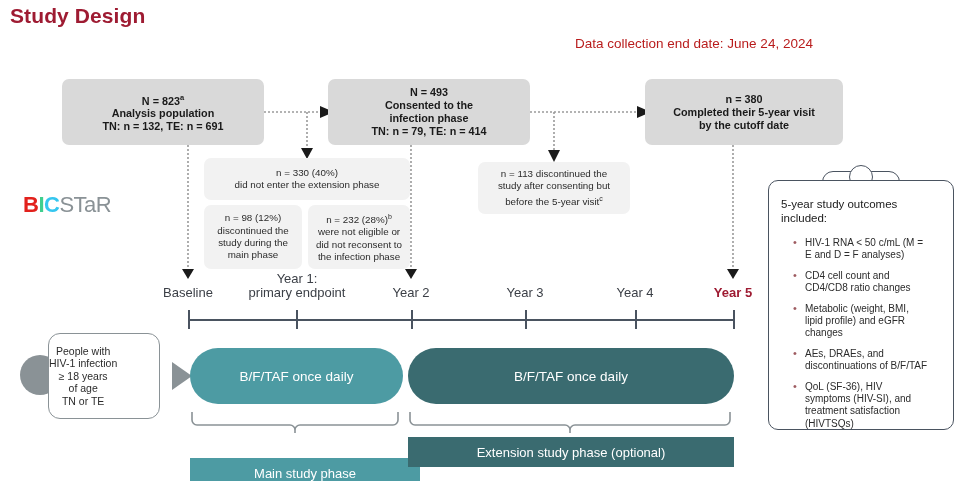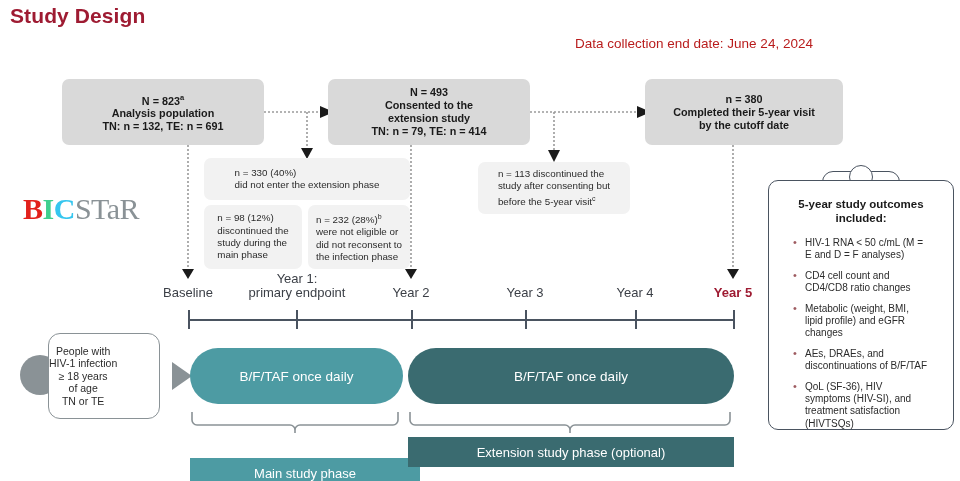--- a/index.html
+++ b/index.html
@@ -29,32 +29,32 @@
   }
   #box-analysis{left:62px;top:79px;width:202px;height:66px;}
   #box-consented{left:328px;top:79px;width:202px;height:66px;}
   #box-completed{left:645px;top:79px;width:198px;height:66px;}
   .flowbox sup{font-size:7.5px;vertical-align:super;}
 
   
   .notebox{
     background:#f2f2f2;border-radius:7px;
     display:flex;align-items:center;justify-content:center;
-    text-align:left;font-size:9.8px;line-height:12.4px;color:#2b2b2b;
+    text-align:center;font-size:9.8px;line-height:12.4px;color:#2b2b2b;
     padding:4px 7px;box-sizing:border-box;
   }
   #note-330{left:204px;top:158px;width:206px;height:42px;}
   #note-98{left:204px;top:205px;width:98px;height:64px;}
   #note-232{left:308px;top:205px;width:102px;height:64px;}
   #note-113{left:478px;top:162px;width:152px;height:52px;}
   .notebox sup{font-size:7px;vertical-align:super;}
 
   
-  #logo{left:23px;top:192px;font-size:30px;font-weight:600;letter-spacing:-.5px;
-        font-family:Liberation Serif, serif;}
+  #logo{left:23px;top:192px;font-size:22px;font-weight:600;letter-spacing:-.5px;
+        font-family:Liberation Sans, sans-serif;}
   #logo .b{color:#e2211c;font-weight:bold;}
   #logo .i{color:#3fcf8e;font-weight:bold;}
   #logo .c{color:#35c6ef;font-weight:bold;}
   #logo .rest{color:#8a9296;font-weight:400;}
 
   
   .tl-label{font-size:13px;color:#3b3f46;text-align:center;position:absolute;
             white-space:nowrap;}
   .tl-label.red{color:#9e1b32;font-weight:bold;}
   .tl-label.two{line-height:14px;}
@@ -96,22 +96,22 @@
   }
   #peopleicon{left:20px;top:355px;width:40px;height:40px;border-radius:50%;
               background:#8a9296;}
 
   
   #outcomes{
     left:768px;top:180px;width:186px;height:250px;
     border:1.6px solid #4a5360;border-radius:10px;background:#fff;
     box-sizing:border-box;padding:16px 12px 10px 12px;
   }
-  #outcomes-title{font-size:11.5px;font-weight:bold;color:#1a1a1a;
-                  line-height:14px;margin-bottom:9px;text-align:center;}
+  #outcomes-title{font-size:11.5px;font-weight:normal;color:#1a1a1a;
+                  line-height:14px;margin-bottom:9px;}
   #outcomes ul{list-style:none;margin:12px;padding:0;}
   #outcomes li{position:relative;padding-left:12px;font-size:10px;
                line-height:12.4px;color:#2b2b2b;margin-bottom:8px;}
   #outcomes li:before{content:"\2022";position:absolute;left:0;top:-1px;
                       color:#9e5b60;font-size:11px;}
   
   #notch{left:822px;top:171px;width:78px;height:22px;
          border:1.6px solid #4a5360;border-radius:11px;background:#fff;
          box-sizing:border-box;}
   #notch-mask{left:826px;top:178px;width:70px;height:10px;background:#fff;}
@@ -159,21 +159,21 @@
       <span>N = 823</span><sup>a</sup><br>
       <span>Analysis population</span><br>
       <span>TN: n = 132, TE: n = 691</span>
     </div>
   </div>
 
   <div class="abs flowbox" id="box-consented">
     <div>
       <span>N = 493</span><br>
       <span>Consented to the</span><br>
-      <span>extension study</span><br>
+      <span>infection phase</span><br>
       <span>TN: n = 79, TE: n = 414</span>
     </div>
   </div>
 
   <div class="abs flowbox" id="box-completed">
     <div>
       <span>n = 380</span><br>
       <span>Completed their 5-year visit</span><br>
       <span>by the cutoff date</span>
     </div>

